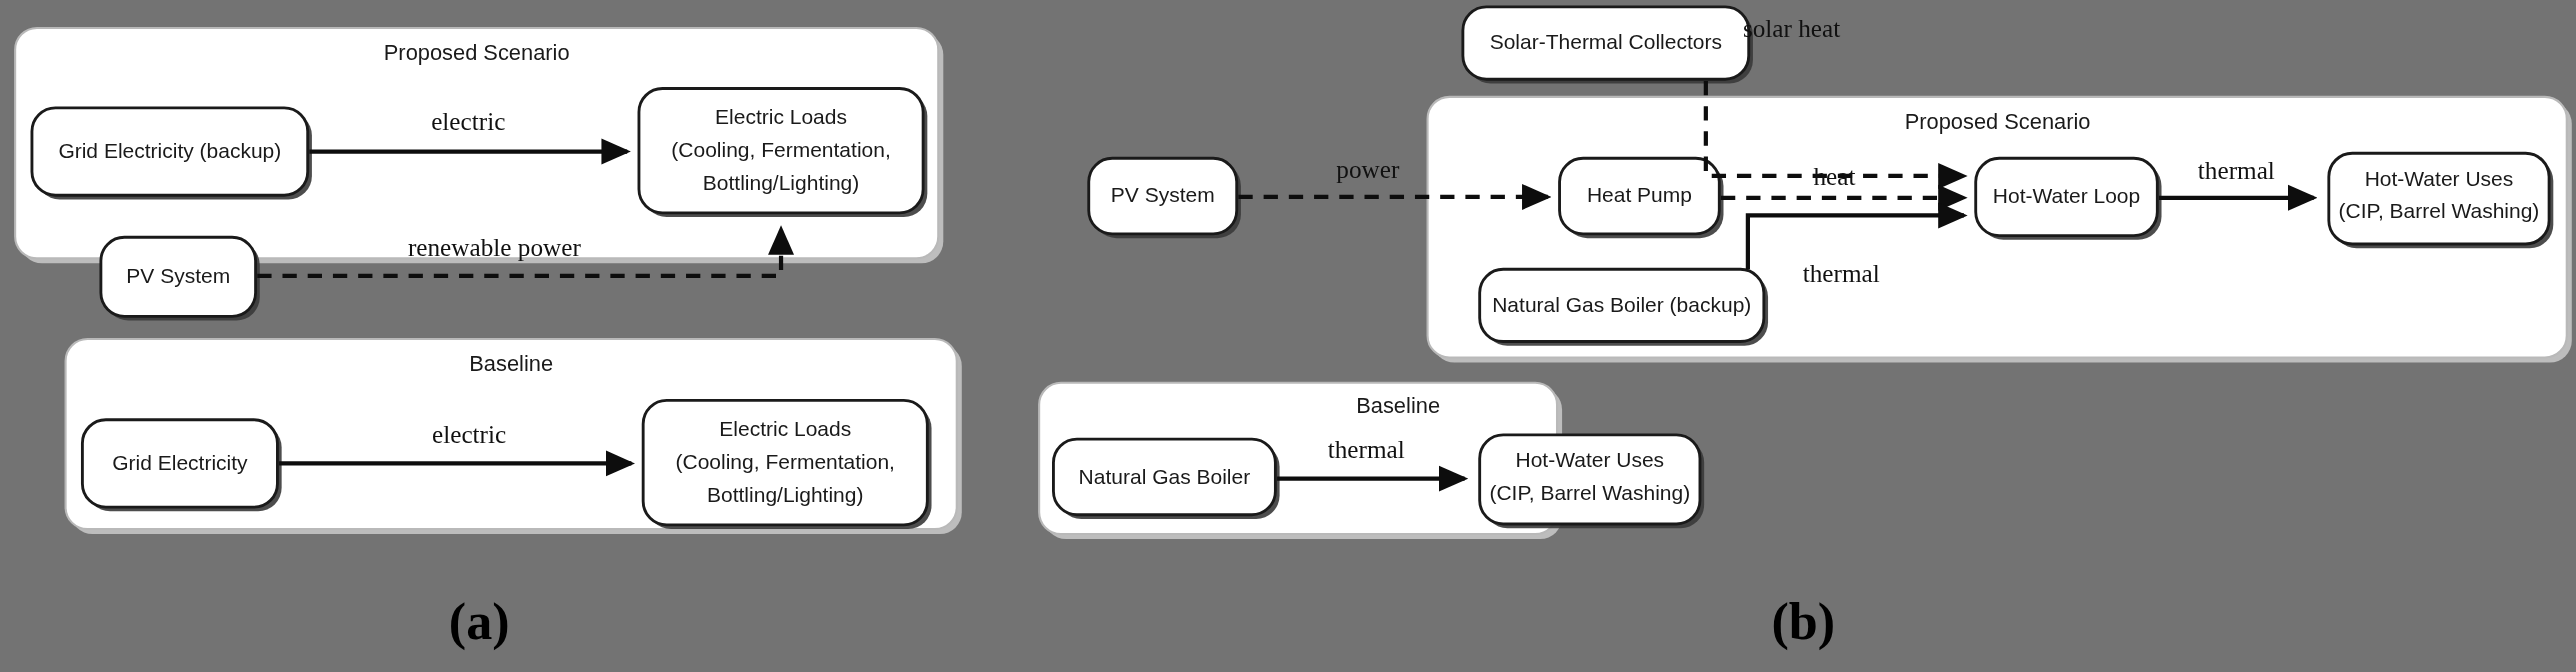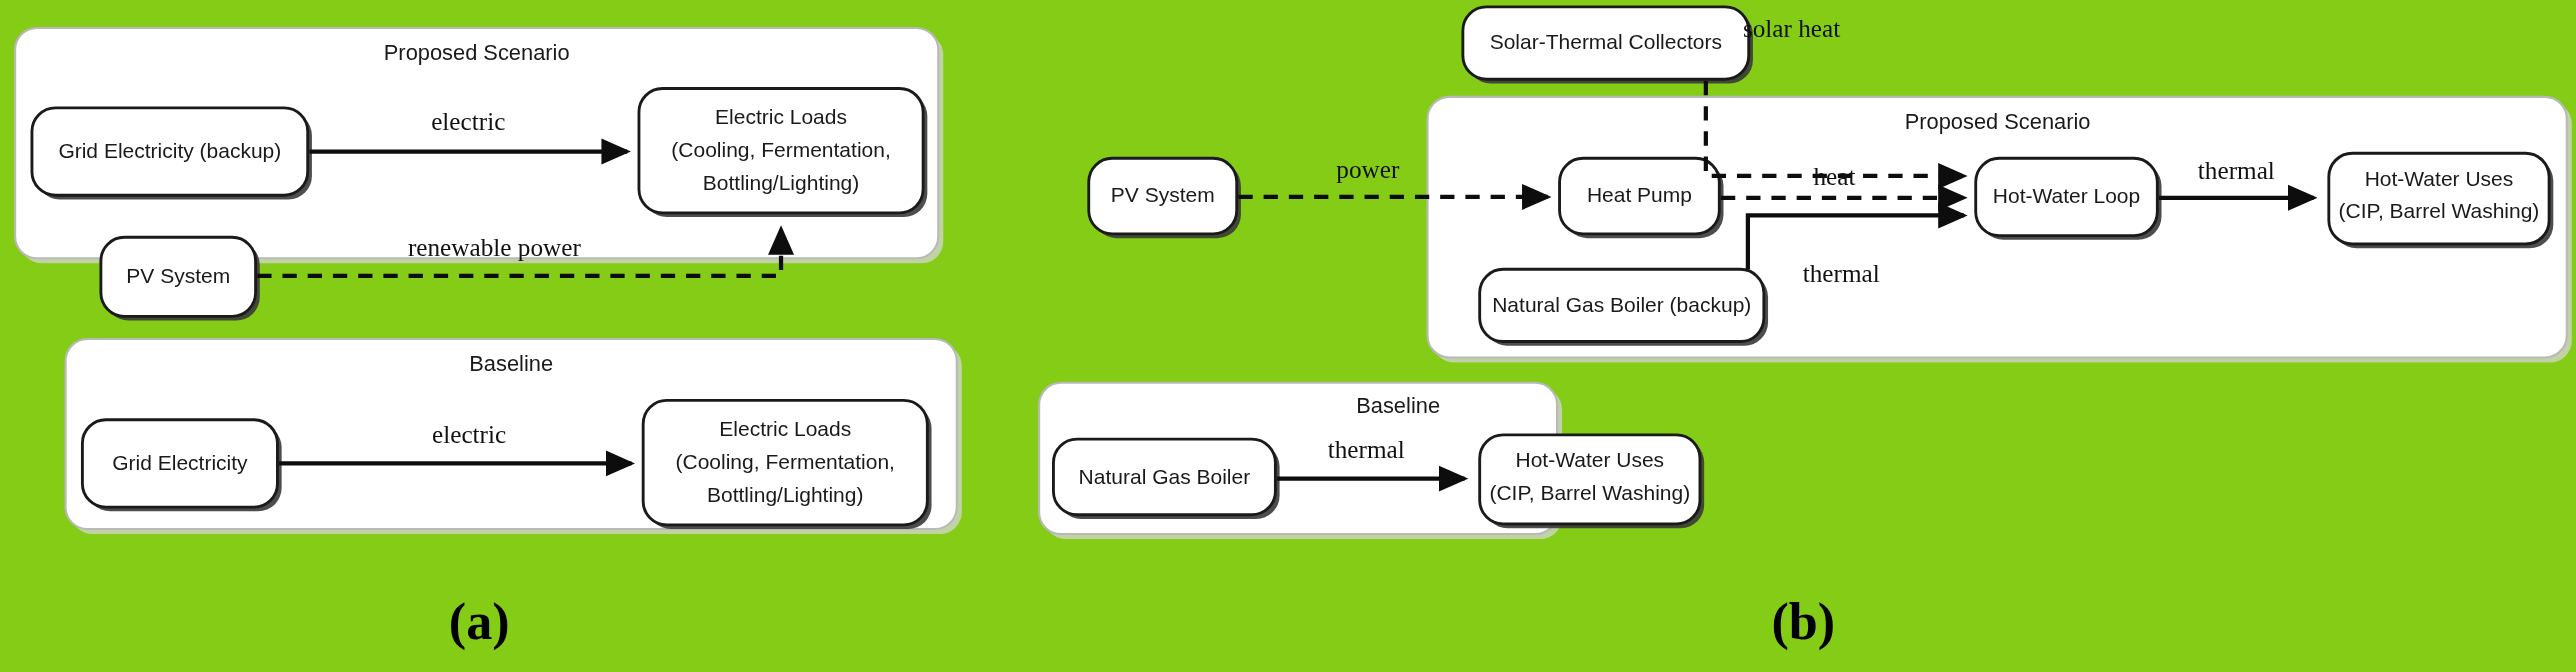--- a/index.html
+++ b/index.html
@@ -4,21 +4,21 @@
 <style>
   html, body {
     margin: 0;
     padding: 0;
     background: #ffffff;
   }
   #page {
     position: relative;
     width: 2576px;
     height: 673px;
-    background: #84cc16;
+    background: #737373;
     overflow: hidden;
     font-family: "Liberation Sans", sans-serif;
   }
   svg.diagram {
     position: absolute;
     top: 0; left: 0;
     width: 2576px;
     height: 673px;
     display: block;
   }

